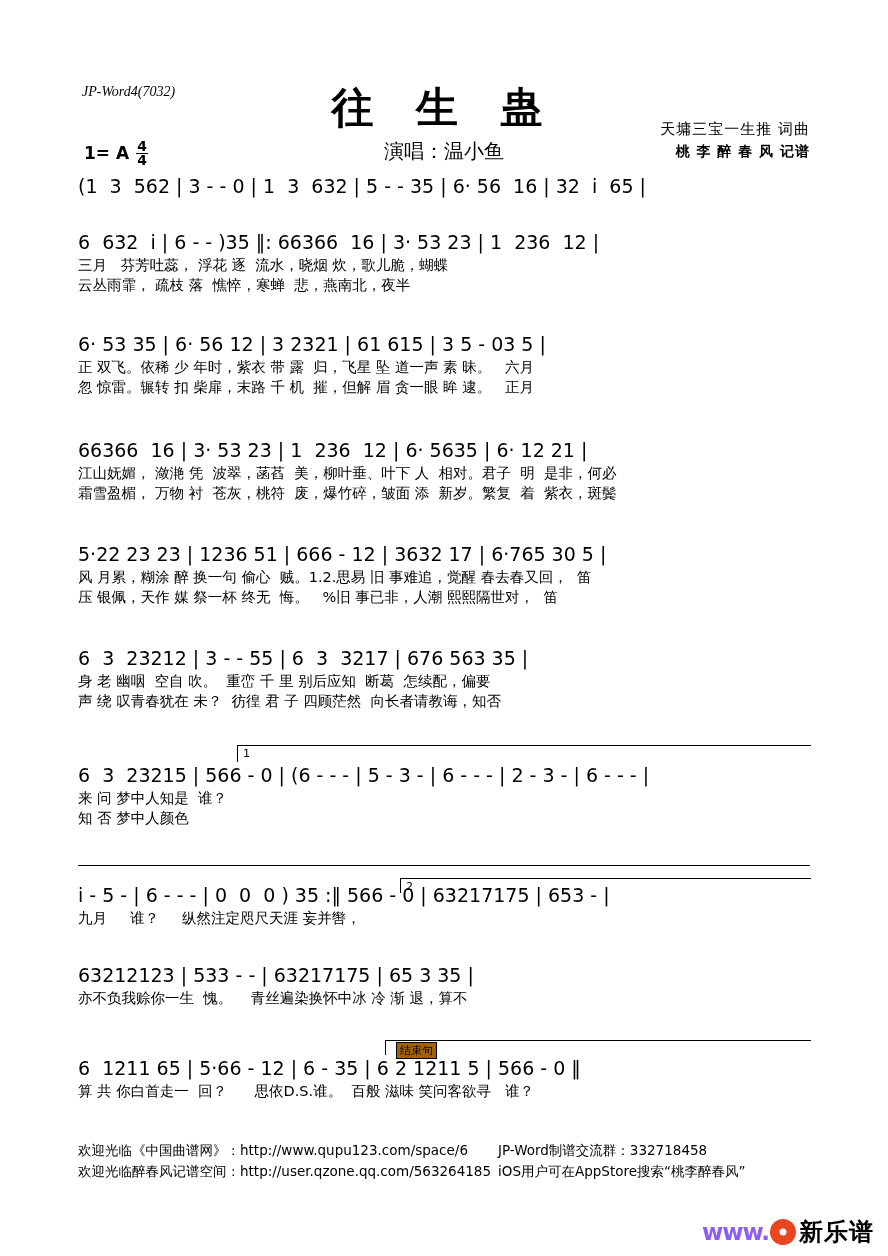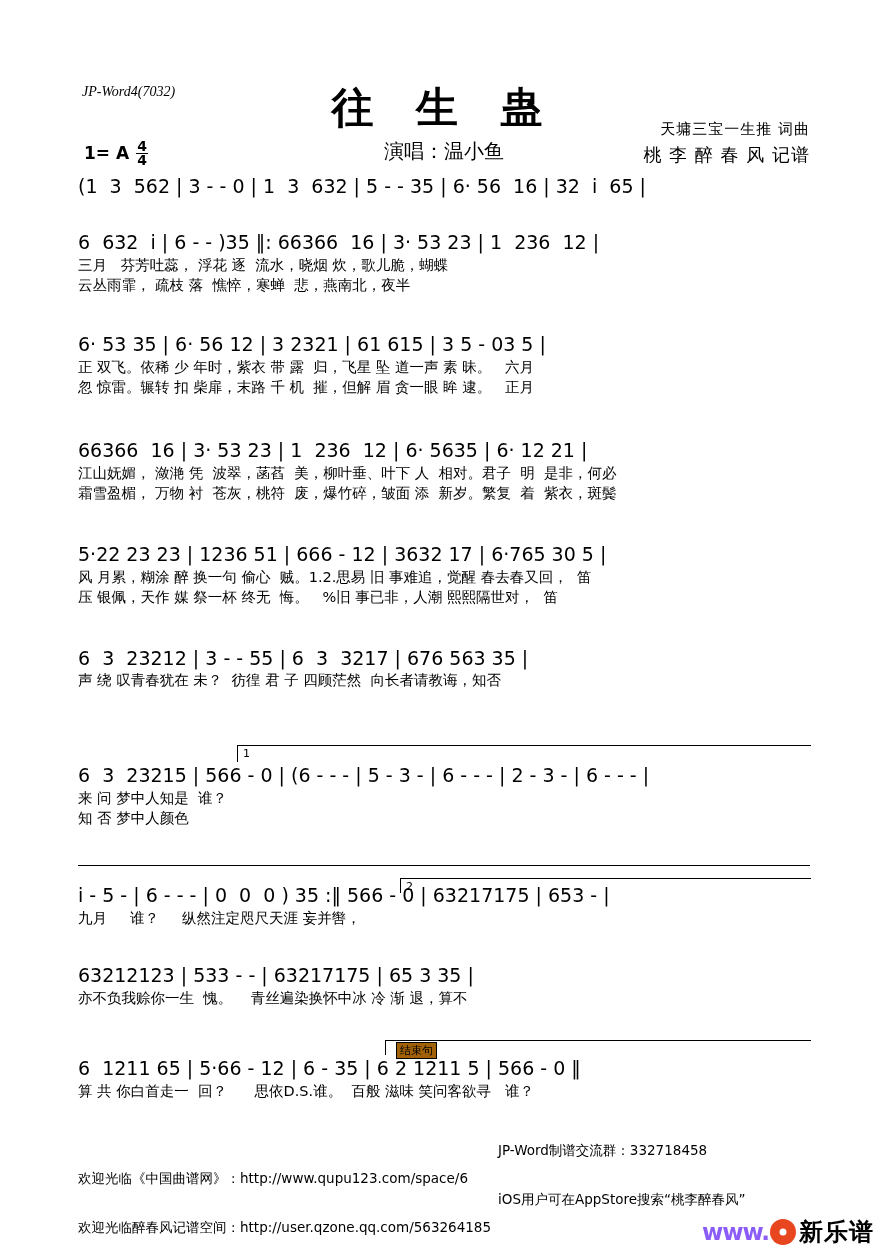--- a/index.html
+++ b/index.html
@@ -51,23 +51,24 @@
   .credit1 {
     position: absolute;
     right: 78px; top: 120px;
     font-size: 15px;
     letter-spacing: 1px;
     font-family: "DejaVu Sans", sans-serif;
   }
   .credit2 {
     position: absolute;
     right: 78px; top: 143px;
-    font-size: 18px;
+    font-size: 14px;
     letter-spacing: 1px;
     font-family: "DejaVu Sans", sans-serif;
+    font-weight: bold;
   }
   .keysig {
     position: absolute;
     left: 84px; top: 140px;
     font-size: 17px;
     font-weight: bold;
     font-family: "DejaVu Sans", sans-serif;
     display: flex;
     align-items: center;
     gap: 3px;
@@ -108,21 +109,21 @@
   .footer {
     position: absolute;
     left: 78px;
     top: 1140px;
     width: 740px;
     font-size: 13.5px;
     font-family: "DejaVu Sans", sans-serif;
     line-height: 1.55;
   }
   .footer-row { display: flex; }
-  .footer-left { width: 420px; margin-top: 28px; }
+  .footer-left { width: 420px; }
   .footer-right { flex: 1; }
 
   .watermark {
     position: absolute;
     right: 14px;
     bottom: 8px;
     display: flex;
     align-items: center;
     font-family: "DejaVu Sans", sans-serif;
   }
@@ -206,20 +207,21 @@
   </div>
 
   <div class="system" style="top:544px;">
     <div class="notes">5·22 23 23 | 1236 51 | 666 - 12 | 3632 17 | 6·765 30 5 |</div>
     <div class="lyric">风 月累，糊涂 醉 换一句 偷心  贼。1.2.思易 旧 事难追，觉醒 春去春又回，  笛</div>
     <div class="lyric second">压 银佩，天作 媒 祭一杯 终无  悔。   %旧 事已非，人潮 熙熙隔世对，  笛</div>
   </div>
 
   <div class="system" style="top:648px;">
     <div class="notes">6  3  23212 | 3 - - 55 | 6  3  3217 | 676 563 35 |</div>
+    <div class="lyric">身 老 幽咽  空自 吹。  重峦 千 里 别后应知  断葛  怎续配，偏要</div>
     <div class="lyric second">声 绕 叹青春犹在 未？  彷徨 君 子 四顾茫然  向长者请教诲，知否</div>
   </div>
 
   <div style="position:absolute;left:237px;top:745px;width:573px;height:16px;border-top:1.6px solid #000;border-left:1.6px solid #000;"></div>
   <div style="position:absolute;left:243px;top:747px;font-size:11px;font-family:'DejaVu Sans',sans-serif;">1</div>
 
   <div class="system" style="top:765px;">
     <div class="notes">6  3  23215 | 566 - 0 | (6 - - - | 5 - 3 - | 6 - - - | 2 - 3 - | 6 - - - |</div>
     <div class="lyric">来 问 梦中人知是  谁？</div>
     <div class="lyric second">知 否 梦中人颜色</div>

